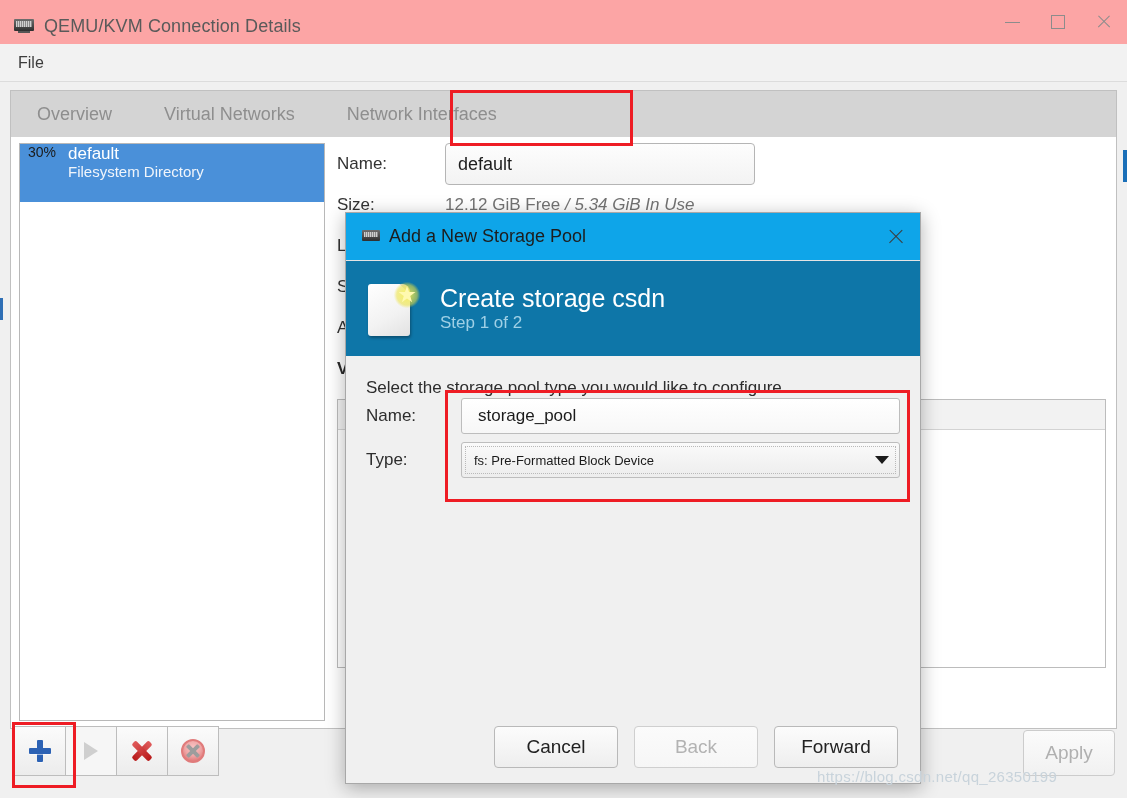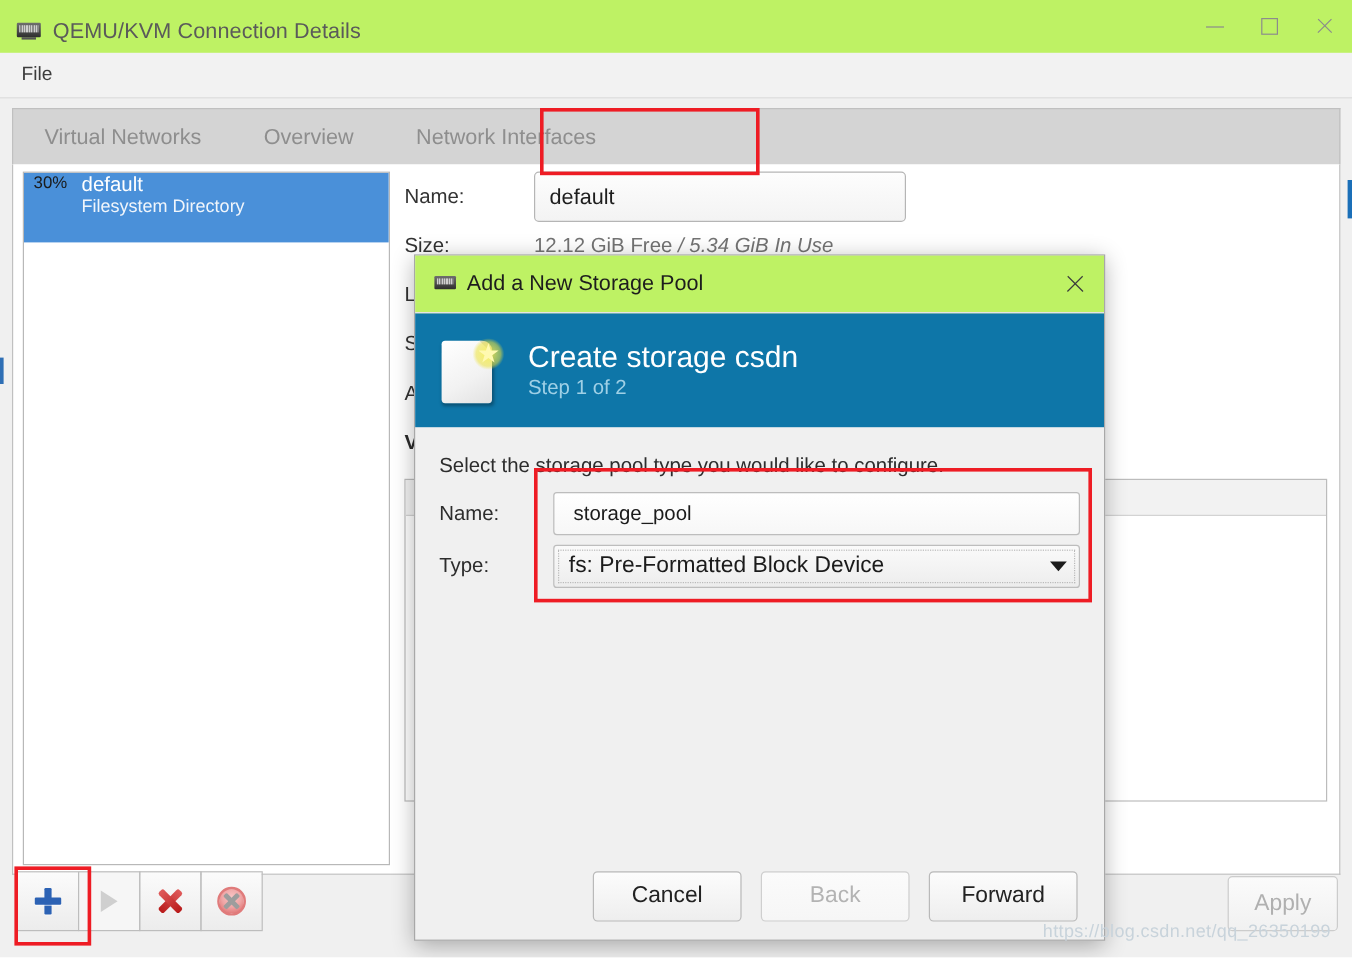--- a/index.html
+++ b/index.html
@@ -15,21 +15,21 @@
   #app {
     position: relative;
     width: 1127px; height: 798px;
     background: #f0f0f0;
   }
 
   
   .titlebar {
     position: absolute; left: 0; top: 0;
     width: 1127px; height: 53px;
-    background: #bef264;
+    background: #fca5a5;
     border-bottom: 1px solid #e2e2e2;
     display: flex; align-items: center;
   }
   .titlebar-icon {
     margin-left: 14px; margin-right: 10px;
     width: 20px; height: 14px;
     position: relative;
     display: inline-block;
   }
   .titlebar-icon .mon {
@@ -250,21 +250,21 @@
 
   
   .dialog {
     position: absolute; left: 345px; top: 212px;
     width: 576px; height: 572px;
     background: #f0f0f0;
     border: 1px solid #a8a8a8;
     box-shadow: 0 4px 18px rgba(0,0,0,0.30);
   }
   .dlg-titlebar {
-    height: 48px; background: #bef264;
+    height: 48px; background: #0ea5e9;
     border-bottom: 1px solid #e4e4e4;
     display: flex; align-items: center; position: relative;
   }
   .dlg-icon {
     margin-left: 16px; margin-right: 9px;
     width: 18px; height: 13px; position: relative; display:block;
   }
   .dlg-icon .mon {
     position:absolute; left:0; top:0; width:18px; height:11px;
     background: linear-gradient(180deg,#6f6f6f 0%, #4c4c4c 55%, #2e2e2e 100%);
@@ -316,38 +316,38 @@
   }
   .banner-star i {
     width: 17px; height: 17px; display: block;
     background: #fff9b0;
     clip-path: polygon(50% 0%, 62% 36%, 100% 36%, 69% 59%, 80% 95%, 50% 73%, 20% 95%, 31% 59%, 0% 36%, 38% 36%);
   }
   .banner-title { font-size: 25px; color: #ffffff; line-height: 1.15; }
   .banner-step  { font-size: 17px; color: #9fd0e6; margin-top: 1px; }
 
   .dlg-body { position: relative; padding: 22px 20px 0 20px; }
-  .dlg-prompt { font-size: 17px; color: #2d2d2d; margin-bottom: 12px; }
+  .dlg-prompt { font-size: 17px; color: #2d2d2d; }
 
   .dlg-frow { display: flex; align-items: center; margin-bottom: 8px; }
   .dlg-flabel { width: 95px; flex: none; font-size: 17px; color: #2d2d2d; }
   .dlg-input {
     width: 440px; height: 36px;
     background: linear-gradient(180deg,#ffffff,#f7f7f7);
     border: 1px solid #bdbdbd; border-radius: 3px;
     display: flex; align-items: center; padding: 0 16px;
     font-size: 17px; color: #1b1b1b;
   }
   .dlg-select {
     width: 440px; height: 36px;
     background: linear-gradient(180deg,#fafafa,#ededed);
     border: 1px solid #bdbdbd; border-radius: 3px;
     display: flex; align-items: center; justify-content: space-between;
     padding: 0 10px 0 12px;
-    font-size: 19px; color: #1b1b1b;
+    font-size: 13px; color: #1b1b1b;
     position: relative;
   }
   .dlg-select::before {
     content:""; position:absolute; left:3px; top:3px; right:3px; bottom:3px;
     border: 1px dotted #b9b9b9;
   }
   .caret-down {
     width: 0; height: 0;
     border-left: 7px solid transparent;
     border-right: 7px solid transparent;
@@ -375,21 +375,21 @@
   }
 
   
   .hl { position: absolute; border: 3px solid #ee1c24; pointer-events: none; }
   #hl-tab   { left: 450px; top: 90px;  width: 183px; height: 56px; }
   #hl-fields{ left: 445px; top: 390px; width: 465px; height: 112px; }
   #hl-add   { left: 12px;  top: 722px; width: 64px;  height: 66px; }
 
   
   .watermark {
-    position: absolute; left: 869px; top: 768px;
+    position: absolute; left: 817px; top: 768px;
     font-size: 15px; color: #c8d3db;
     letter-spacing: 0.3px;
     white-space: nowrap;
   }
 
   
   .edge-blue-r { position:absolute; right:0; top:150px; width:4px; height:32px; background:#1a6fb8; }
   .edge-blue-l { position:absolute; left:0; top:298px; width:3px; height:22px; background:#2f6fb5; }
 </style>
 </head>
@@ -414,22 +414,22 @@
         <span class="win-close"></span>
       </div>
     </div>
   </div>
 
   <div class="menubar">
     <div class="menu-item">File</div>
   </div>
 
   <div class="tabstrip">
+    <div class="tab">Overview</div>
     <div class="tab">Virtual Networks</div>
-    <div class="tab">Overview</div>
     <div class="tab">Network Interfaces</div>
   </div>
 
   <div class="content">
 
     <div class="pool-list">
       <div class="pool-row selected">
         <span class="pool-pct">30%</span>
         <span class="pool-text">
           <span class="pool-name">default</span><br>

